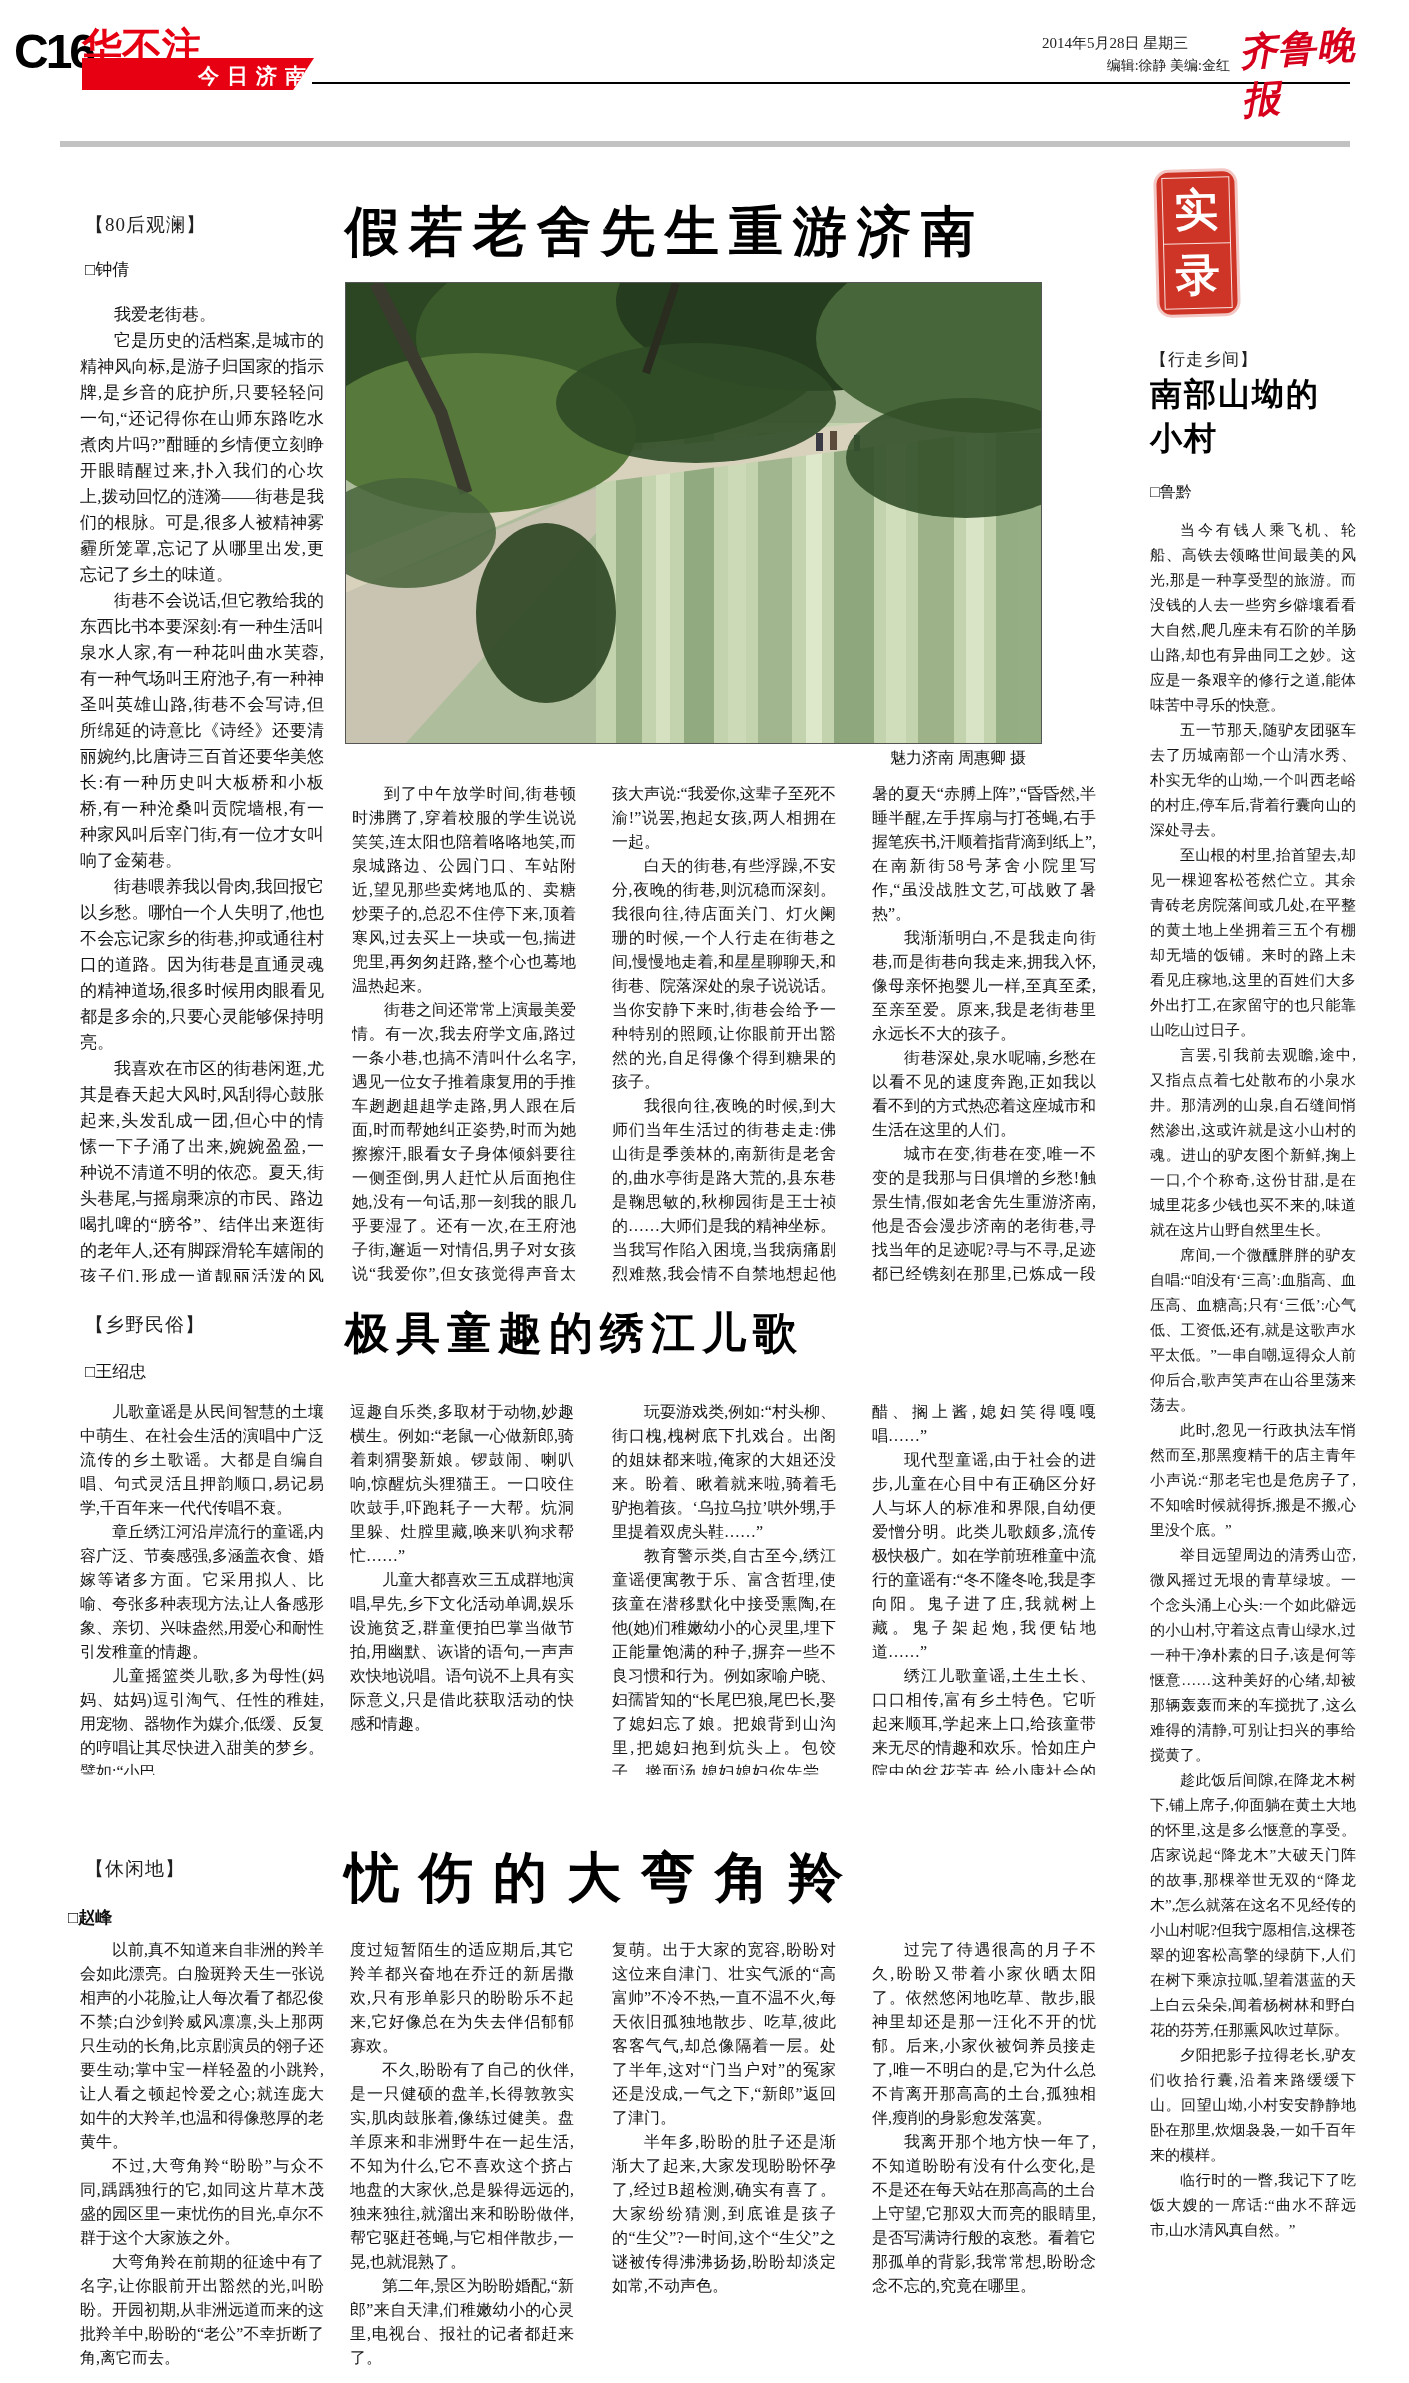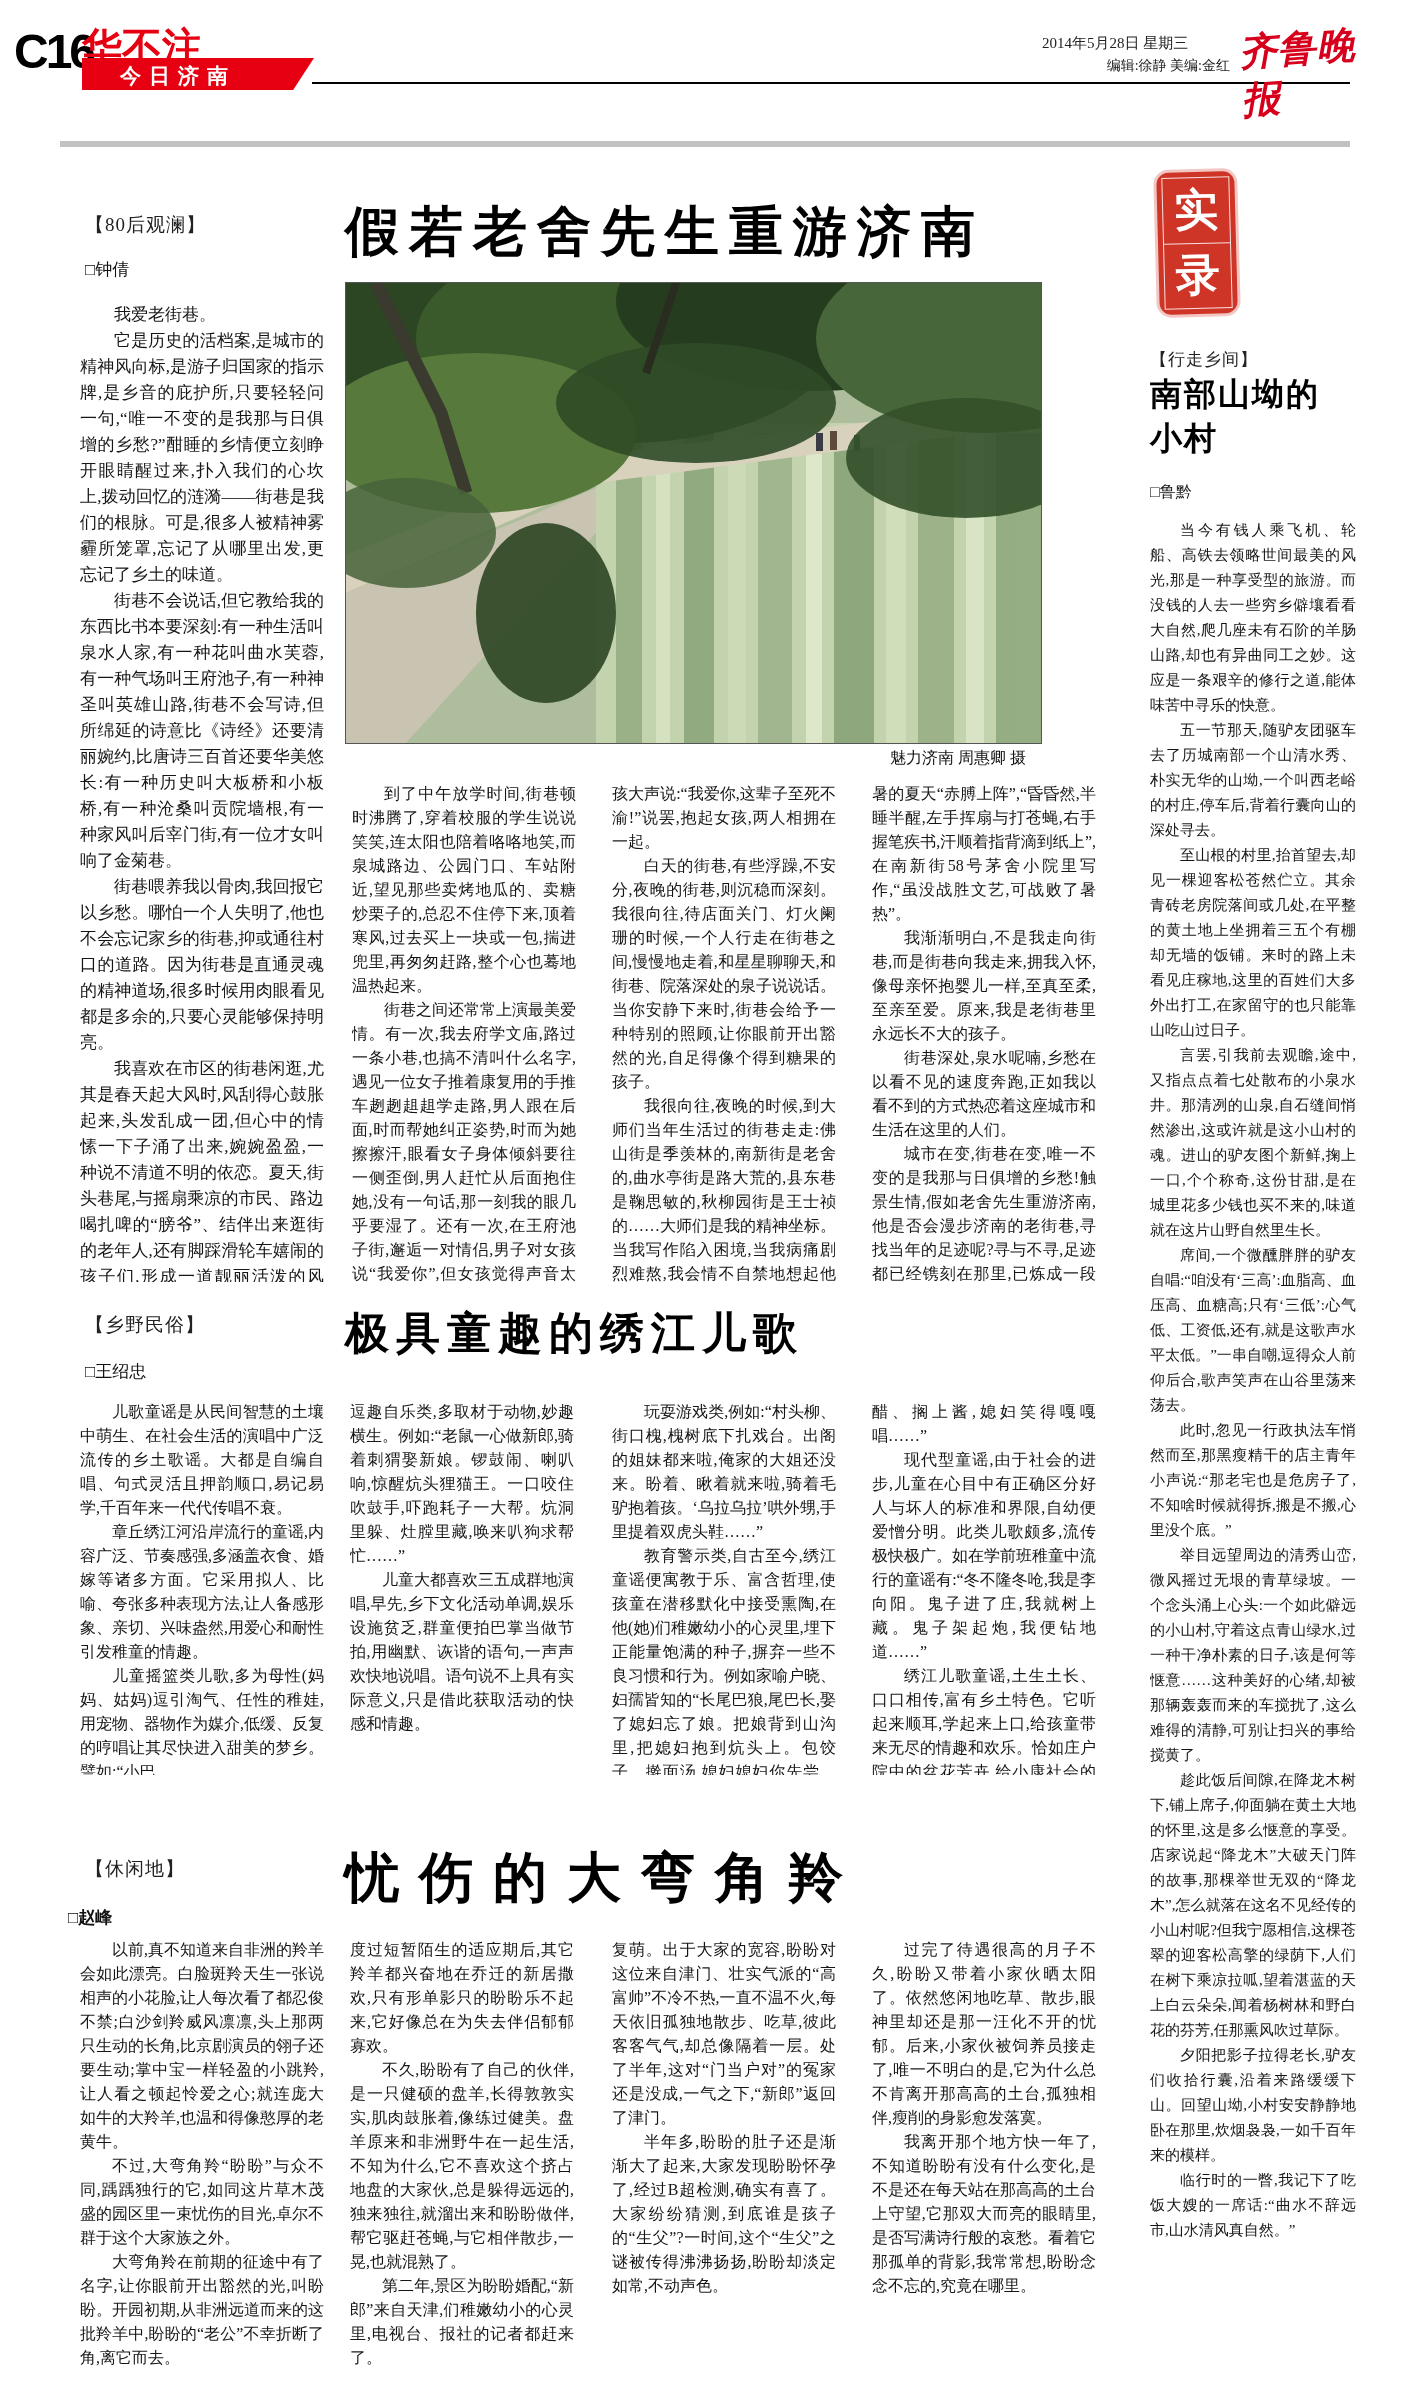--- a/index.html
+++ b/index.html
@@ -3,21 +3,21 @@
 <meta charset="utf-8">
 <style>
   html,body{margin:0;padding:0;background:#888;}
   .page{position:relative;width:1409px;height:2383px;background:#ffffff;margin:0 auto;overflow:hidden;
         font-family:"Liberation Serif","DejaVu Serif",serif;color:#1c1c1c;}
   .hd{font-family:"Liberation Sans","DejaVu Sans",sans-serif;font-weight:bold;color:#000;}
   
   .page-no{position:absolute;left:14px;top:24px;font-size:48px;letter-spacing:-3px;}
   .sec-name{position:absolute;left:82px;top:20px;font-size:40px;color:#e60012;}
   .sub-banner{position:absolute;left:82px;top:58px;width:232px;height:32px;background:#e60012;
-              clip-path:polygon(0 0,100% 0,91% 100%,0 100%);}
+              clip-path:polygon(0 0,100% 0,91% 100%,0 100%);text-align:right;}
   .sub-banner span{display:block;padding:4px 0 0 38px;color:#fff;font-size:21px;letter-spacing:8px;
                    font-family:"Liberation Sans",sans-serif;font-weight:bold;}
   .hdr-line{position:absolute;left:312px;top:82px;width:1038px;height:2px;background:#000;}
   .date-line{position:absolute;left:1000px;top:34px;width:230px;text-align:center;font-size:15px;color:#222;}
   .staff-line{position:absolute;left:1000px;top:57px;width:230px;text-align:right;font-size:14px;color:#222;}
   .masthead{position:absolute;left:1240px;top:24px;width:130px;font-size:38px;font-weight:900;font-style:italic;
             color:#d6001c;transform:rotate(-4deg);letter-spacing:1px;font-family:"Liberation Serif",serif;line-height:48px;}
   .gray-rule{position:absolute;left:60px;top:141px;width:1290px;height:6px;background:#c2c2c2;}
   
   .sec-label{position:absolute;font-size:19px;color:#222;letter-spacing:1px;}
@@ -56,21 +56,21 @@
   <div class="hdr-line"></div>
   <div class="date-line">2014年5月28日 星期三</div>
   <div class="staff-line">编辑:徐静 美编:金红</div>
   <div class="masthead">齐鲁晚报</div>
   <div class="gray-rule"></div>
 
   <div class="sec-label" style="left:85px;top:212px;">【80后观澜】</div>
   <div class="byline" style="left:85px;top:258px;">□钟倩</div>
   <div class="body-col col-wide" style="left:80px;top:302px;width:244px;height:980px;">
       <p>我爱老街巷。</p>
-      <p>它是历史的活档案,是城市的精神风向标,是游子归国家的指示牌,是乡音的庇护所,只要轻轻问一句,“唯一不变的是我那与日俱增的乡愁?”酣睡的乡情便立刻睁开眼睛醒过来,扑入我们的心坎上,拨动回忆的涟漪——街巷是我们的根脉。可是,很多人被精神雾霾所笼罩,忘记了从哪里出发,更忘记了乡土的味道。</p>
+      <p>它是历史的活档案,是城市的精神风向标,是游子归国家的指示牌,是乡音的庇护所,只要轻轻问一句,“还记得你在山师东路吃水煮肉片吗?”酣睡的乡情便立刻睁开眼睛醒过来,扑入我们的心坎上,拨动回忆的涟漪——街巷是我们的根脉。可是,很多人被精神雾霾所笼罩,忘记了从哪里出发,更忘记了乡土的味道。</p>
       <p>街巷不会说话,但它教给我的东西比书本要深刻:有一种生活叫泉水人家,有一种花叫曲水芙蓉,有一种气场叫王府池子,有一种神圣叫英雄山路,街巷不会写诗,但所绵延的诗意比《诗经》还要清丽婉约,比唐诗三百首还要华美悠长:有一种历史叫大板桥和小板桥,有一种沧桑叫贡院墙根,有一种家风叫后宰门街,有一位才女叫响了金菊巷。</p>
       <p>街巷喂养我以骨肉,我回报它以乡愁。哪怕一个人失明了,他也不会忘记家乡的街巷,抑或通往村口的道路。因为街巷是直通灵魂的精神道场,很多时候用肉眼看见都是多余的,只要心灵能够保持明亮。</p>
       <p>我喜欢在市区的街巷闲逛,尤其是春天起大风时,风刮得心鼓胀起来,头发乱成一团,但心中的情愫一下子涌了出来,婉婉盈盈,一种说不清道不明的依恋。夏天,街头巷尾,与摇扇乘凉的市民、路边喝扎啤的“膀爷”、结伴出来逛街的老年人,还有脚踩滑轮车嬉闹的孩子们,形成一道靓丽活泼的风景;冬天,窄巷子里常见门外点蜂窝炉子、敲打煤饼的老伯,有时也会碰到穿着花袄的孩童和墙根下晒太阳的老人,老人怎么晒也不老。</p>
     </div>
 
   <div class="main-title hd">假若老舍先生重游济南</div>
 
   <div class="photo">
     <svg width="695" height="460" viewBox="0 0 695 460">
       <rect width="695" height="460" fill="#aebd9b"></rect>

